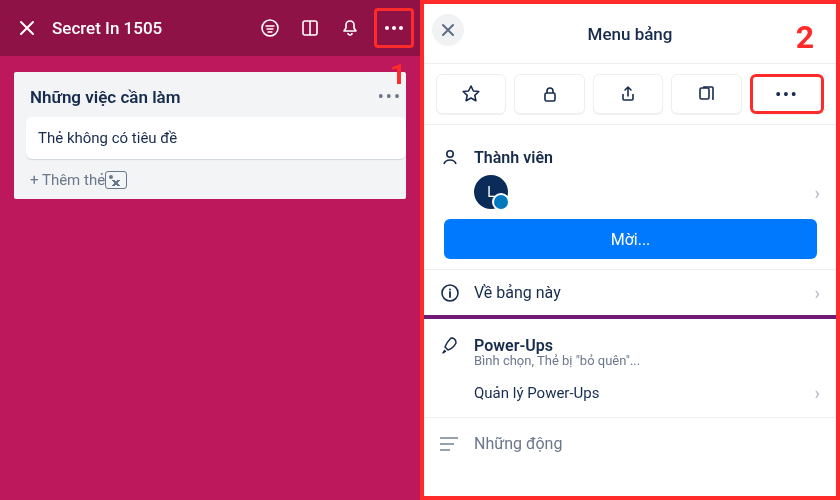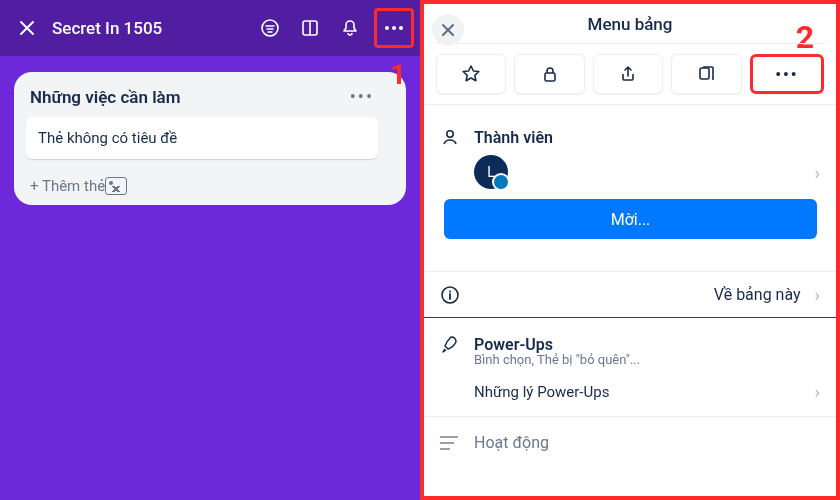--- a/index.html
+++ b/index.html
@@ -8,21 +8,21 @@
     height: 500px;
     font-family: -apple-system, BlinkMacSystemFont, "Segoe UI", Roboto, Helvetica, Arial, sans-serif;
     display: flex;
     overflow: hidden;
     background: #fff;
   }
   
   .left {
     width: 420px;
     height: 500px;
-    background: #6d28d9;
+    background: #be185d;
     display: flex;
     flex-direction: column;
   }
   .topbar {
     height: 56px;
     display: flex;
     align-items: center;
     padding: 0 6px 0 10px;
     color: #fff;
     background: rgba(0,0,0,0.25);
@@ -53,37 +53,37 @@
     margin-left: 2px;
   }
   .annot-1 {
     color: #ff2a2a; font-weight: 700; font-size: 28px;
     position: absolute;
     left: 390px; top: 58px;
   }
   .list-card {
     margin: 16px 14px;
     background: #f3f4f5;
-    border-radius: 18px;
-    padding: 12px 28px 10px 12px;
+    border-radius: 2px;
+    padding: 12px 0 10px 12px;
   }
   .list-header {
     display: flex; justify-content: space-between; align-items: center;
     padding: 2px 4px 10px 4px;
   }
   .list-title { font-weight: 600; font-size: 17px; color: #172b4d; }
   .list-more { color: #6b778c; font-size: 18px; letter-spacing: 2px; }
   .card {
     background: #fff;
     border-radius: 6px;
     padding: 12px 12px;
     font-size: 15px;
     color: #172b4d;
     box-shadow: 0 1px 1px rgba(9,30,66,0.15);
-    margin-bottom: 14px;
+    margin-bottom: 8px;
   }
   .list-footer {
     display: flex; align-items: center;
     padding: 4px 4px 0 4px;
     color: #6b778c; font-size: 15px;
   }
   .img-icon {
     width: 22px; height: 18px;
     border: 1.5px solid #6b778c; border-radius: 3px;
     position: relative;
@@ -100,24 +100,23 @@
 
   
   .right {
     width: 420px; height: 500px; background: #fff;
     border-left: 1px solid #e6e6e6;
     border: 4px solid #ff2a2a;
     display: flex; flex-direction: column;
     position: relative;
   }
   .menu-header {
-    height: 40px; display: flex; align-items: center; justify-content: center;
+    height: 60px; display: flex; align-items: center; justify-content: center;
     border-bottom: 1px solid #eee;
     position: relative;
-    border-radius: 15px;
   }
   .menu-close {
     position: absolute; left: 8px; top: 10px;
     width: 32px; height: 32px;
     border-radius: 50%; background: #f1f2f4;
     display:flex; align-items:center; justify-content:center;
     color:#5e6c84; font-size: 16px;
   }
   .menu-title { font-size: 17px; font-weight: 500; color: #172b4d; }
   .annot-2 {
@@ -134,21 +133,21 @@
     border-radius: 6px;
     display:flex; align-items:center; justify-content:center;
     color:#172b4d;
     background:#fff;
     box-shadow: 0 1px 1px rgba(9,30,66,0.06);
   }
   .act-btn.more-2 {
     border: 3px solid #ff2a2a;
   }
   .menu-section {
-    padding: 14px 16px 26px 16px;
+    padding: 14px 16px 4px 16px;
     border-bottom: 1px solid #eee;
   }
   .section-row {
     display:flex; align-items:center; gap: 14px;
     color:#172b4d;
     padding: 8px 0;
   }
   .section-row .lbl { flex:1; font-size: 16px; }
   .subtext { font-size: 13px; color:#6b778c; margin-top:-4px; margin-left: 34px; }
   .chev { color:#b3b9c4; font-size: 18px; }
@@ -168,23 +167,22 @@
   .invite-btn {
     margin: 10px 3px 6px 4px;
     height: 40px; border-radius: 6px;
     background: #0079ff; color:#fff;
     display:flex; align-items:center; justify-content:center;
     font-size: 16px;
   }
   .row-clickable {
     padding: 12px 16px;
     display:flex; align-items:center; gap:14px;
-    border-bottom: 1px solid #701a75;
+    border-bottom: 4px solid #701a75;
     color:#172b4d;
-    text-align:right;
   }
   .powerups-block { padding: 10px 16px 0 16px; border-bottom:1px solid #eee; }
   .powerups-title { display:flex; align-items:center; }
   .pu-manage { padding: 14px 0 14px 34px; color:#172b4d; font-size:15px; display:flex; justify-content:space-between; align-items:center;}
   .activity-row {
     padding: 16px 16px; color:#6b778c;
     display:flex; align-items:center; gap:14px; font-size: 16px;
   }
   .lines-icon {
     width: 20px; height: 14px;
@@ -323,26 +321,26 @@
     <div class="powerups-title section-row" style="padding:6px 0 2px 0;">
       <svg width="20" height="20" viewBox="0 0 20 20">
           <path d="M11 3c3 0 5 2 5 5-2 4-5 6-8 7l-3-3c1-3 3-6 6-9z M5 15l-2 3 3-2" fill="none" stroke="#172b4d" stroke-width="1.5" stroke-linejoin="round"></path>
         </svg>
       <div style="flex:1;">
         <div style="font-weight:600; font-size:16px;">Power-Ups</div>
       </div>
     </div>
     <div class="subtext">Bình chọn, Thẻ bị "bỏ quên"...</div>
     <div class="pu-manage">
-      <span>Những lý Power-Ups</span>
+      <span>Quản lý Power-Ups</span>
       <span class="chev">›</span>
     </div>
   </div>
 
   <div class="activity-row">
     <div class="lines-icon">
         <span></span>
         <span></span>
         <span></span>
       </div>
-    <div>Hoạt động</div>
+    <div>Những động</div>
   </div>
 </div>
 
 </body></html>

